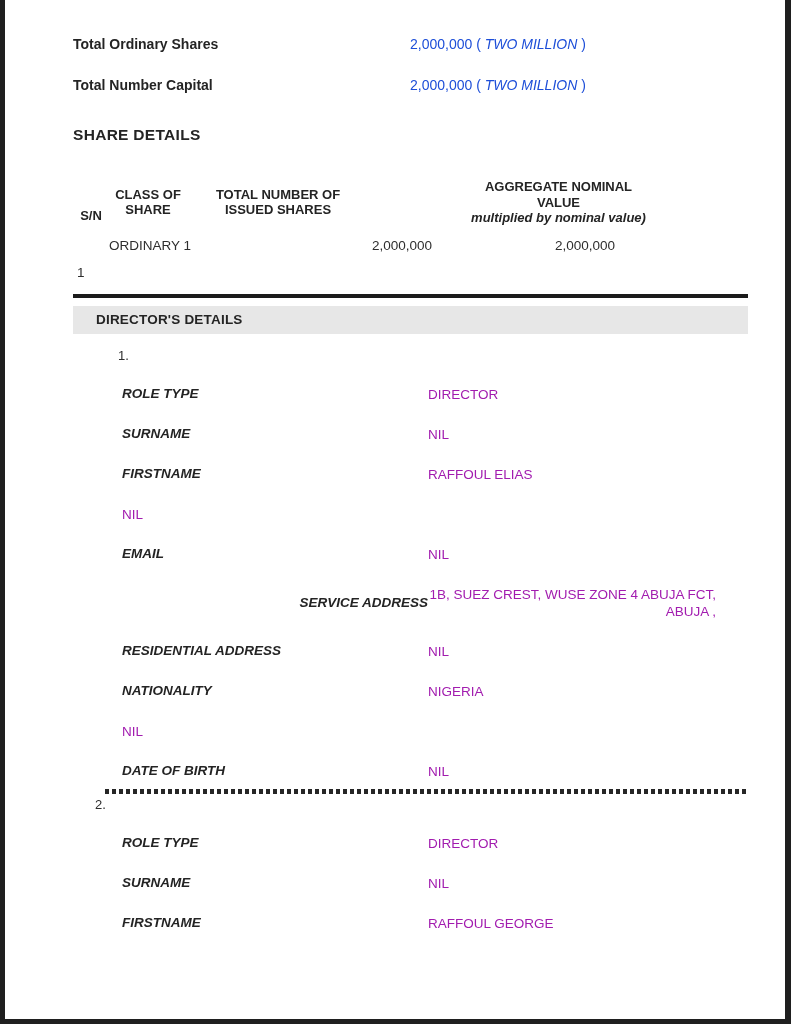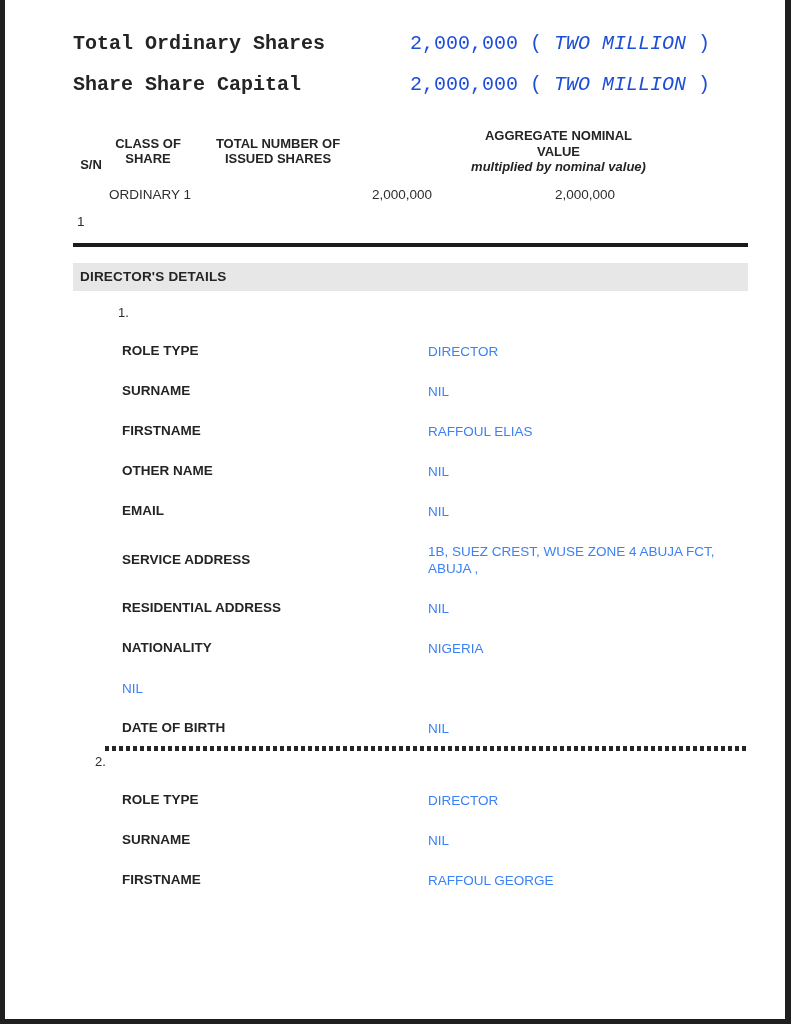--- a/index.html
+++ b/index.html
@@ -12,21 +12,21 @@
     overflow: hidden;
   }
   .edge { position: absolute; background: #1f1f1f; z-index: 5; }
   .edge-left   { left: 0; top: 0; width: 5px; height: 1024px; }
   .edge-right  { right: 0; top: 0; width: 6px; height: 1024px; }
   .edge-bottom { left: 0; bottom: 0; width: 791px; height: 5px; }
 
   .content { padding: 36px 43px 0 73px; }
 
   
-  .summary-row { display: flex; font-size: 20px; line-height: 16px; margin-bottom: 25px; font-family: Liberation Mono, monospace; }
+  .summary-row { display: flex; font-size: 14px; line-height: 16px; margin-bottom: 25px; }
   .summary-label { font-weight: bold; width: 337px; flex-shrink: 0; color: #242424; }
   .summary-value { color: #1d4ed8; white-space: nowrap; }
   .summary-value .words { font-style: italic; }
 
   
   .share-heading { margin-top: 33px; font-size: 15.5px; font-weight: bold; color: #242424; letter-spacing: .3px; }
 
   .share-table { margin-top: 35px; }
   .thead { display: flex; align-items: center; font-weight: bold; font-size: 13px; line-height: 15.5px; color: #242424; text-align: center; }
   .th div { white-space: nowrap; }
@@ -39,59 +39,60 @@
 
   .trow { display: flex; font-size: 13.5px; line-height: 16px; margin-top: 12px; color: #2e2e2e; }
   .trow .col-sn    { text-align: left; padding-left: 4px; }
   .trow .col-class { text-align: left; white-space: nowrap; }
   .trow .col-total { text-align: left; padding-left: 17px; }
   .trow .col-agg   { text-align: left; padding-left: 18px; }
 
   .thick-rule { height: 4px; background: #1b1b1b; margin-top: 13px; }
 
   .section-bar {
-    margin-top: 16px; height: 28px; line-height: 28px;
-    background: #e7e7e7; padding-left: 7px;
+    margin-top: 8px; height: 28px; line-height: 28px;
+    background: #e7e7e7; padding-left: 23px;
     font-weight: bold; font-size: 13.5px; color: #242424; letter-spacing: .2px;
   }
 
   
   .entry-num { font-size: 13px; line-height: 15px; color: #2e2e2e; }
   .entry-1 .entry-num { margin: 14px 0 0 45px; }
   .entry-2 .entry-num { margin: 3px 0 0 22px; }
 
   .frow { display: flex; font-size: 13.5px; line-height: 16px; margin-top: 23px; margin-left: 49px; }
   .entry-1 .frow:first-of-type { margin-top: 28px; }
-  .flabel { font-weight: bold; width: 306px; flex-shrink: 0; color: #242424; }
-  .fvalue { color: #3b82f6; max-width: 288px; line-height: 17px; }
-  .frow.tall { align-items: center; }
+  .flabel { font-weight: bold; width: 306px; flex-shrink: 0; color: #242424; font-style: italic; }
+  .fvalue { color: #a21caf; max-width: 288px; line-height: 17px; }
+  .frow.tall { align-items: center; text-align: right; }
 
   .dotted-sep {
     margin-top: 9px; margin-left: 32px; height: 5px;
     background: repeating-linear-gradient(to right, #262626 0 4px, transparent 4px 7px);
   }
 </style>
 </head>
 <body>
 
 <div class="edge edge-left"></div>
 <div class="edge edge-right"></div>
 <div class="edge edge-bottom"></div>
 
 <div class="content">
 
   <div class="summary-row">
     <span class="summary-label">Total Ordinary Shares</span>
     <span class="summary-value"><span>2,000,000 ( </span><span class="words">TWO MILLION</span><span> )</span></span>
   </div>
   <div class="summary-row">
-    <span class="summary-label">Share Share Capital</span>
+    <span class="summary-label">Total Number Capital</span>
     <span class="summary-value"><span>2,000,000 ( </span><span class="words">TWO MILLION</span><span> )</span></span>
   </div>
 
+  <div class="share-heading">SHARE DETAILS</div>
 
   <div class="share-table">
     <div class="thead">
       <div class="th col-sn">
         <div>S/N</div>
       </div>
       <div class="th col-class">
         <div>CLASS OF</div>
         <div>SHARE</div>
       </div>
@@ -128,21 +129,20 @@
     </div>
     <div class="frow">
       <div class="flabel">SURNAME</div>
       <div class="fvalue">NIL</div>
     </div>
     <div class="frow">
       <div class="flabel">FIRSTNAME</div>
       <div class="fvalue">RAFFOUL ELIAS</div>
     </div>
     <div class="frow">
-      <div class="flabel">OTHER NAME</div>
       <div class="fvalue">NIL</div>
     </div>
     <div class="frow">
       <div class="flabel">EMAIL</div>
       <div class="fvalue">NIL</div>
     </div>
     <div class="frow tall">
       <div class="flabel">SERVICE ADDRESS</div>
       <div class="fvalue">1B, SUEZ CREST, WUSE ZONE 4 ABUJA FCT, ABUJA ,</div>
     </div>

